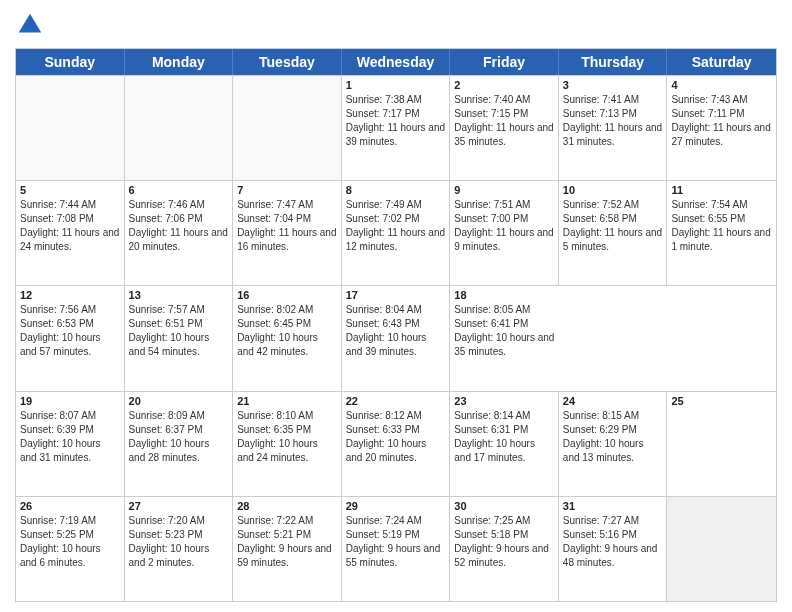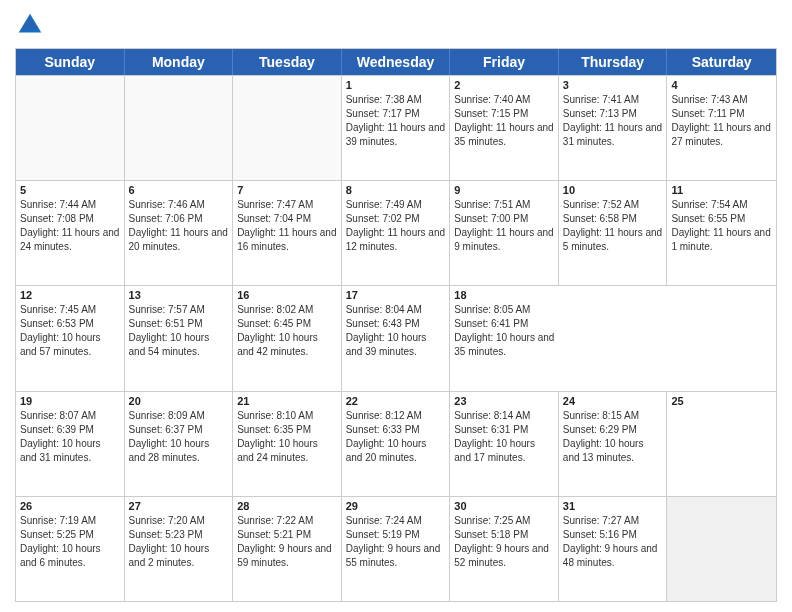--- a/index.html
+++ b/index.html
@@ -217,21 +217,21 @@
             <div class="day-number">11</div>
             <div class="cell-info">Sunrise: 7:54 AM
 Sunset: 6:55 PM
 Daylight: 11 hours
 and 1 minute.</div>
           </div>
         </div>
         <div class="cal-row">
           <div class="cal-cell">
             <div class="day-number">12</div>
-            <div class="cell-info">Sunrise: 7:45 AM
+            <div class="cell-info">Sunrise: 7:56 AM
 Sunset: 6:53 PM
 Daylight: 10 hours
 and 57 minutes.</div>
           </div>
           <div class="cal-cell">
             <div class="day-number">13</div>
             <div class="cell-info">Sunrise: 7:57 AM
 Sunset: 6:51 PM
 Daylight: 10 hours
 and 54 minutes.</div>

